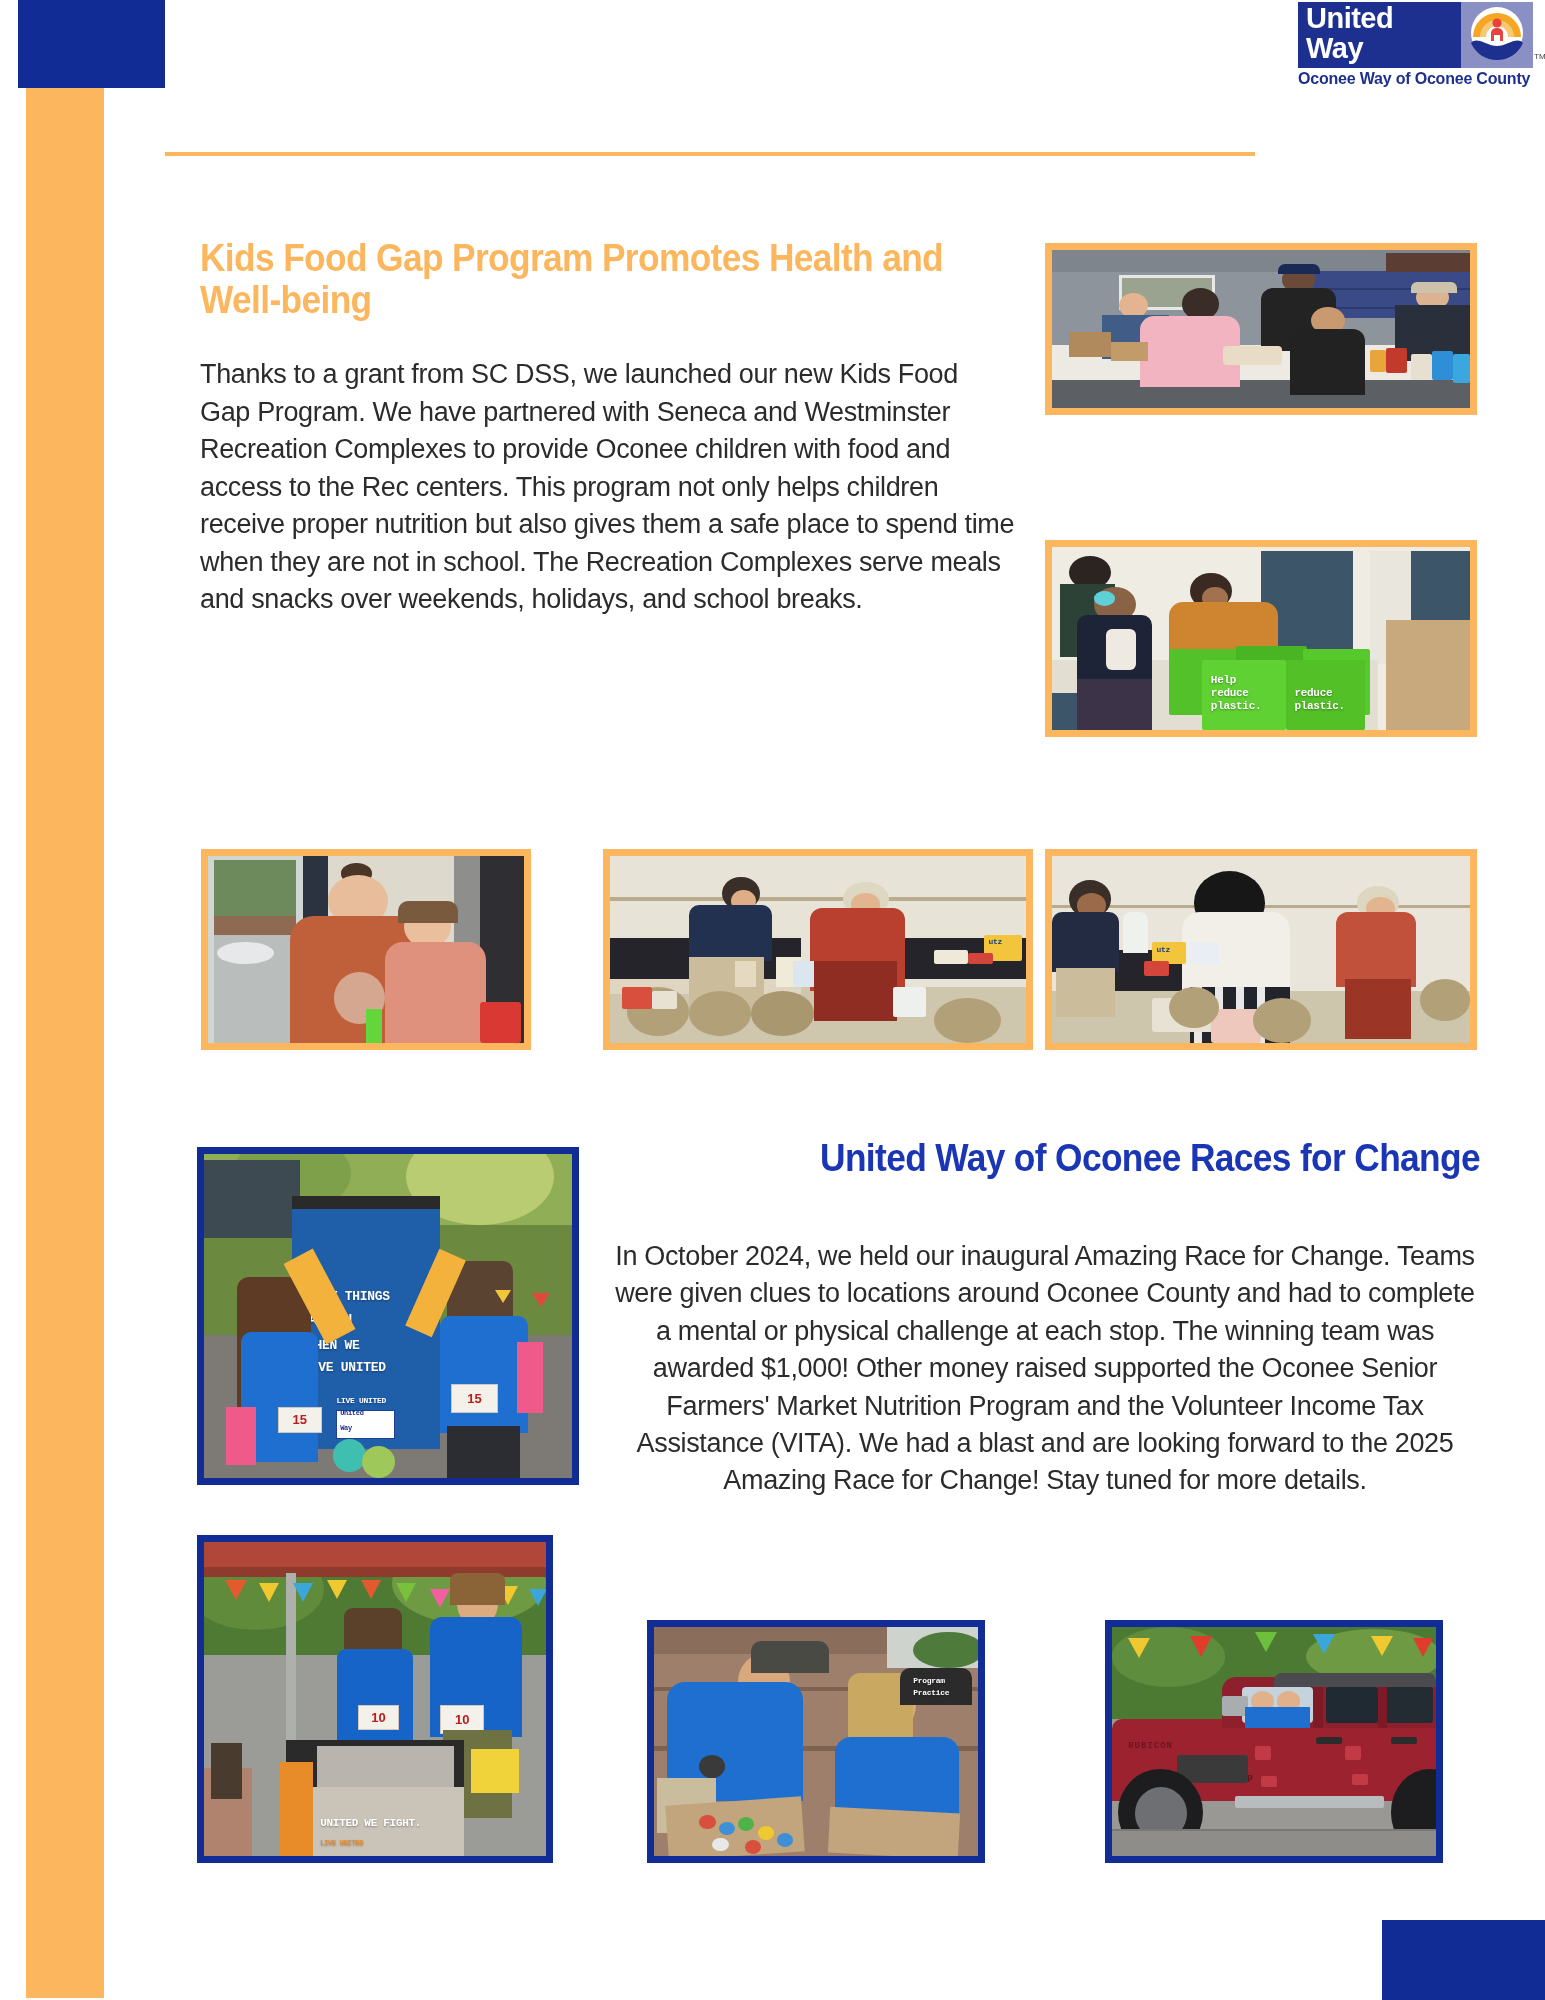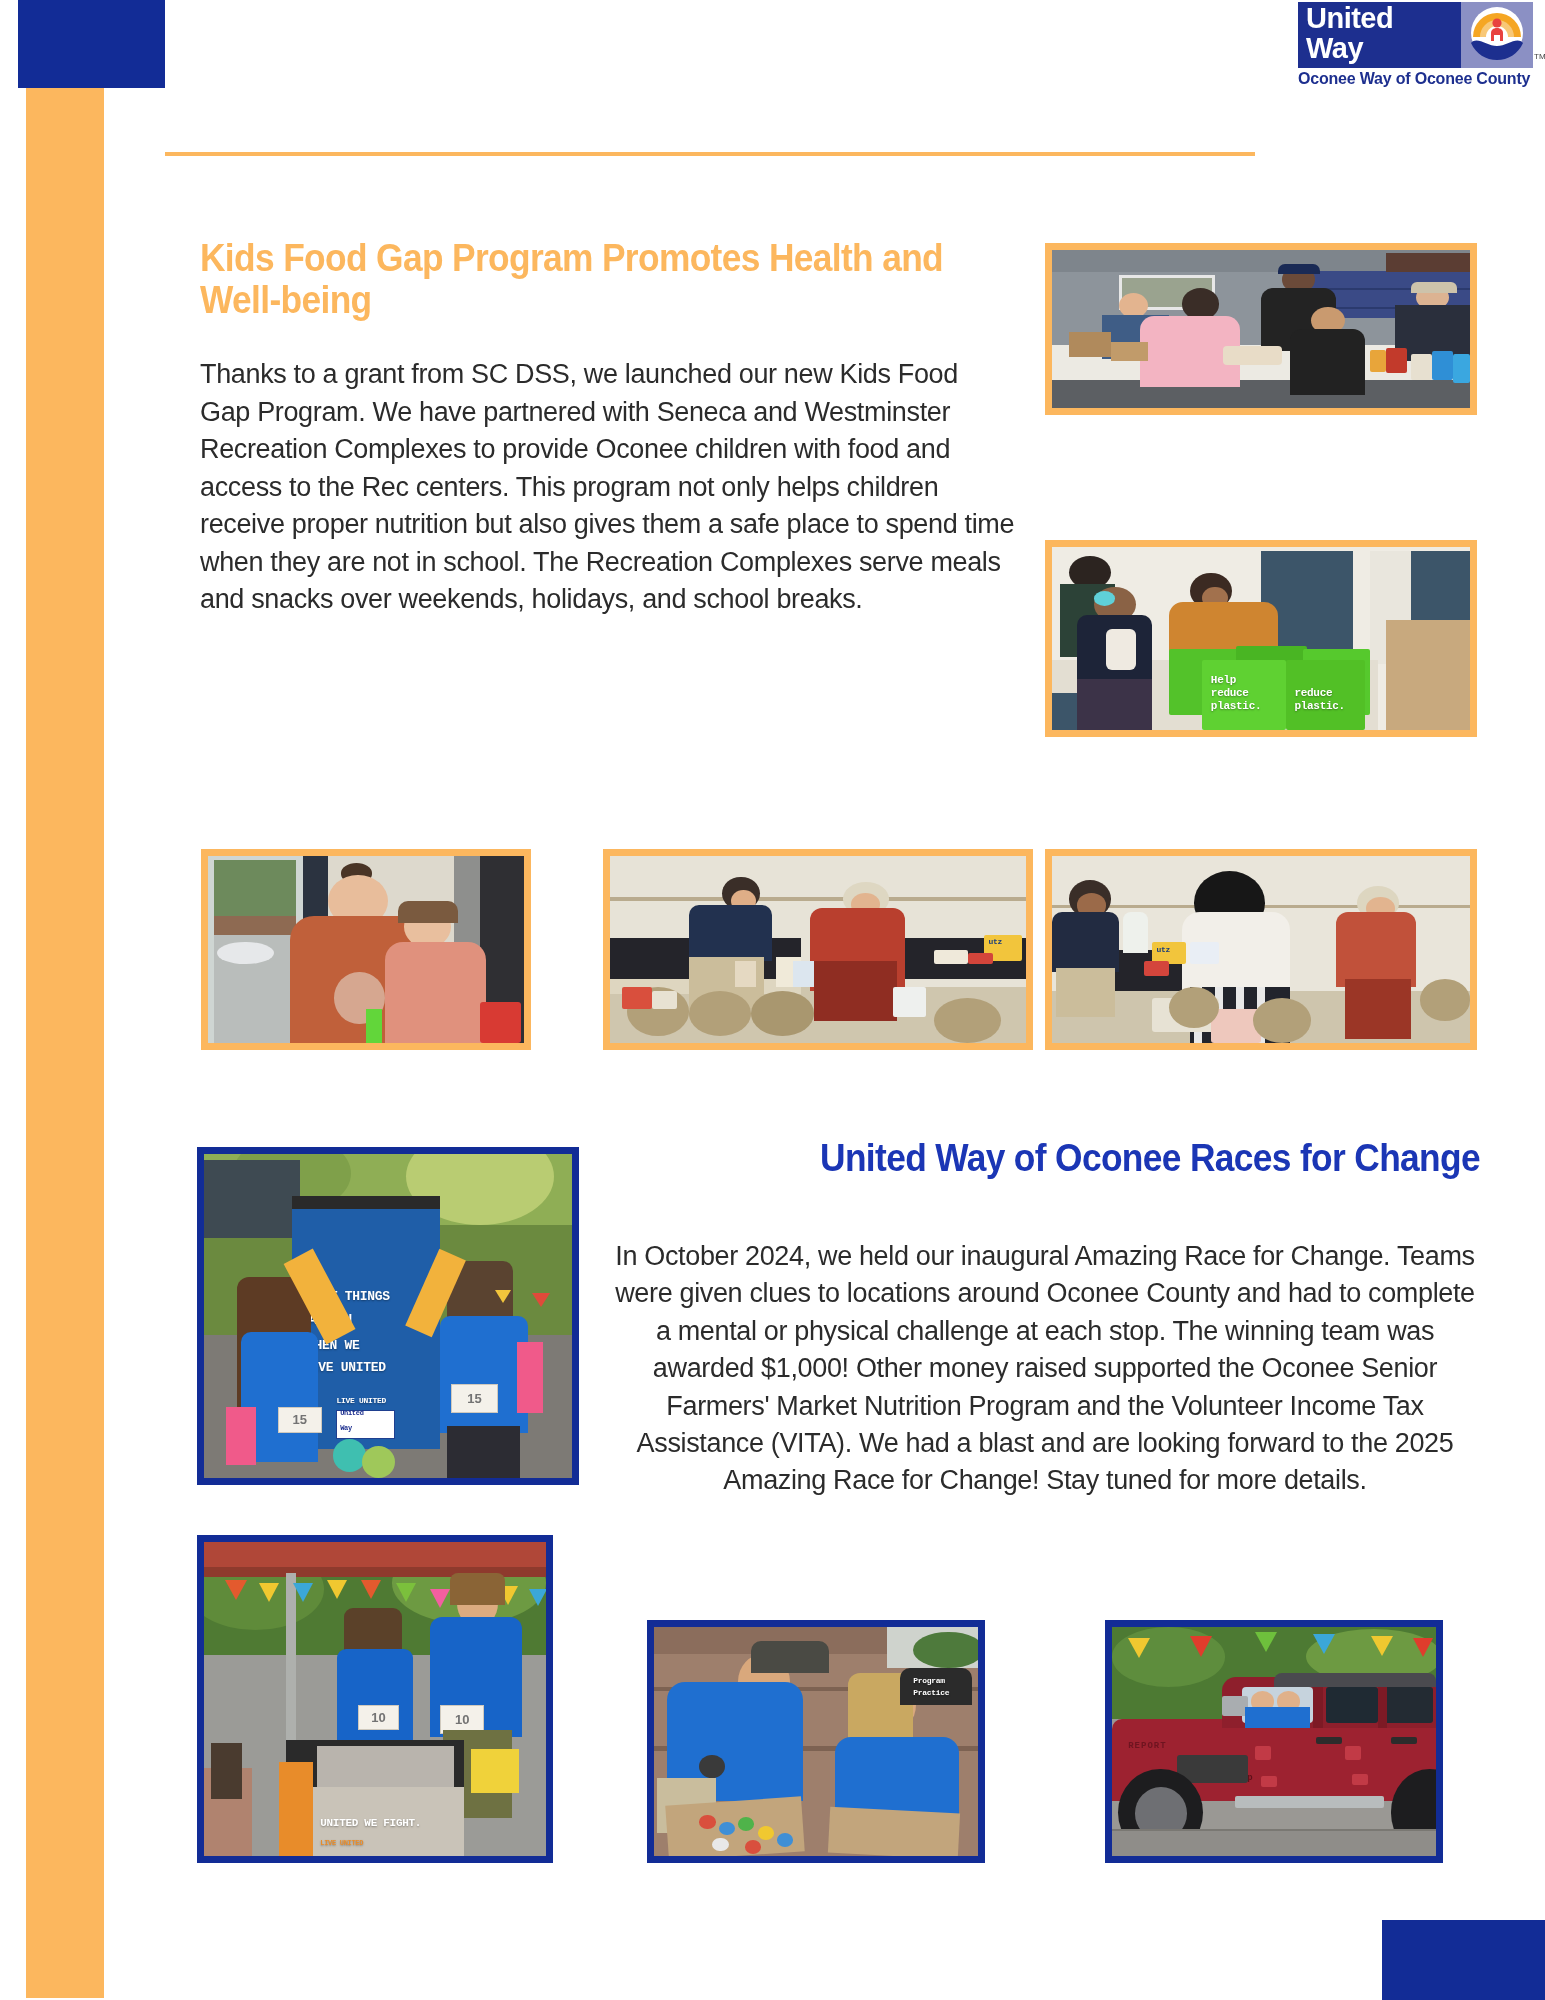--- a/index.html
+++ b/index.html
@@ -114,21 +114,21 @@
   .sky,.wall,.floor,.band,.blob,.rect,.circ,.tri { position:absolute; }
   .circ { border-radius:50%; }
   .tri { width:0;height:0; }
 
   
   .imgtext{
     position:absolute; color:#fff; font-weight:bold; line-height:1.05;
     letter-spacing:-0.3px; text-shadow:0 1px 2px rgba(0,0,0,.35);font-family:Liberation Mono, monospace;
   }
   .bibnum{
-    position:absolute; background:#f4f1ea; color:#737373; font-weight:bold;
+    position:absolute; background:#f4f1ea; color:#b91c1c; font-weight:bold;
     display:flex; align-items:center; justify-content:center;
     border:1px solid #cfc9bd; font-size:13px;
   }
 </style>
 </head>
 <body>
 
 <div class="page">
 
   <div class="bar-blue-top"></div>
@@ -468,21 +468,21 @@
 
       <div class="rect" style="left:0;top:40%;width:100%;height:36%;background:#9d2230;border-radius:10px 6px 0 0;"></div>
       <div class="rect" style="left:34%;top:22%;width:66%;height:22%;background:#8e1f2c;border-radius:14px 8px 0 0;"></div>
       <div class="rect" style="left:50%;top:20%;width:50%;height:6%;background:#4a4a4f;border-radius:8px 8px 0 0;"></div>
       <div class="rect" style="left:40%;top:26%;width:22%;height:16%;background:#c6d3dd;border-radius:4px;"></div>
       <div class="rect" style="left:66%;top:26%;width:16%;height:16%;background:#1f2a33;border-radius:3px;"></div>
       <div class="rect" style="left:84%;top:26%;width:15%;height:16%;background:#232b33;border-radius:3px;"></div>
       <div class="rect" style="left:62%;top:26%;width:3%;height:18%;background:#7d1a25;"></div>
       <div class="rect" style="left:82%;top:26%;width:3%;height:18%;background:#7d1a25;"></div>
       <div class="rect" style="left:34%;top:30%;width:8%;height:9%;background:#a9adb0;border-radius:2px;"></div>
-      <div class="imgtext" style="left:5%;top:50%;font-size:9px;color:#6e1420;text-shadow:none;letter-spacing:1px;">REPORT</div>
+      <div class="imgtext" style="left:5%;top:50%;font-size:9px;color:#6e1420;text-shadow:none;letter-spacing:1px;">RUBICON</div>
       <div class="imgtext" style="left:37%;top:64%;font-size:9px;color:#5f1019;text-shadow:none;">Jeep</div>
       <div class="rect" style="left:44%;top:52%;width:5%;height:6%;background:#c23a46;border-radius:2px;"></div>
       <div class="rect" style="left:46%;top:65%;width:5%;height:5%;background:#c23a46;border-radius:2px;"></div>
       <div class="rect" style="left:72%;top:52%;width:5%;height:6%;background:#c23a46;border-radius:2px;"></div>
       <div class="rect" style="left:74%;top:64%;width:5%;height:5%;background:#c23a46;border-radius:2px;"></div>
       <div class="rect" style="left:63%;top:48%;width:8%;height:3%;background:#2c2c2c;border-radius:2px;"></div>
       <div class="rect" style="left:86%;top:48%;width:8%;height:3%;background:#2c2c2c;border-radius:2px;"></div>
       <div class="rect" style="left:20%;top:56%;width:22%;height:12%;background:#3a3a3a;border-radius:3px;"></div>
       <div class="rect" style="left:38%;top:74%;width:46%;height:5%;background:#b8bcbd;border-radius:2px;"></div>
 

